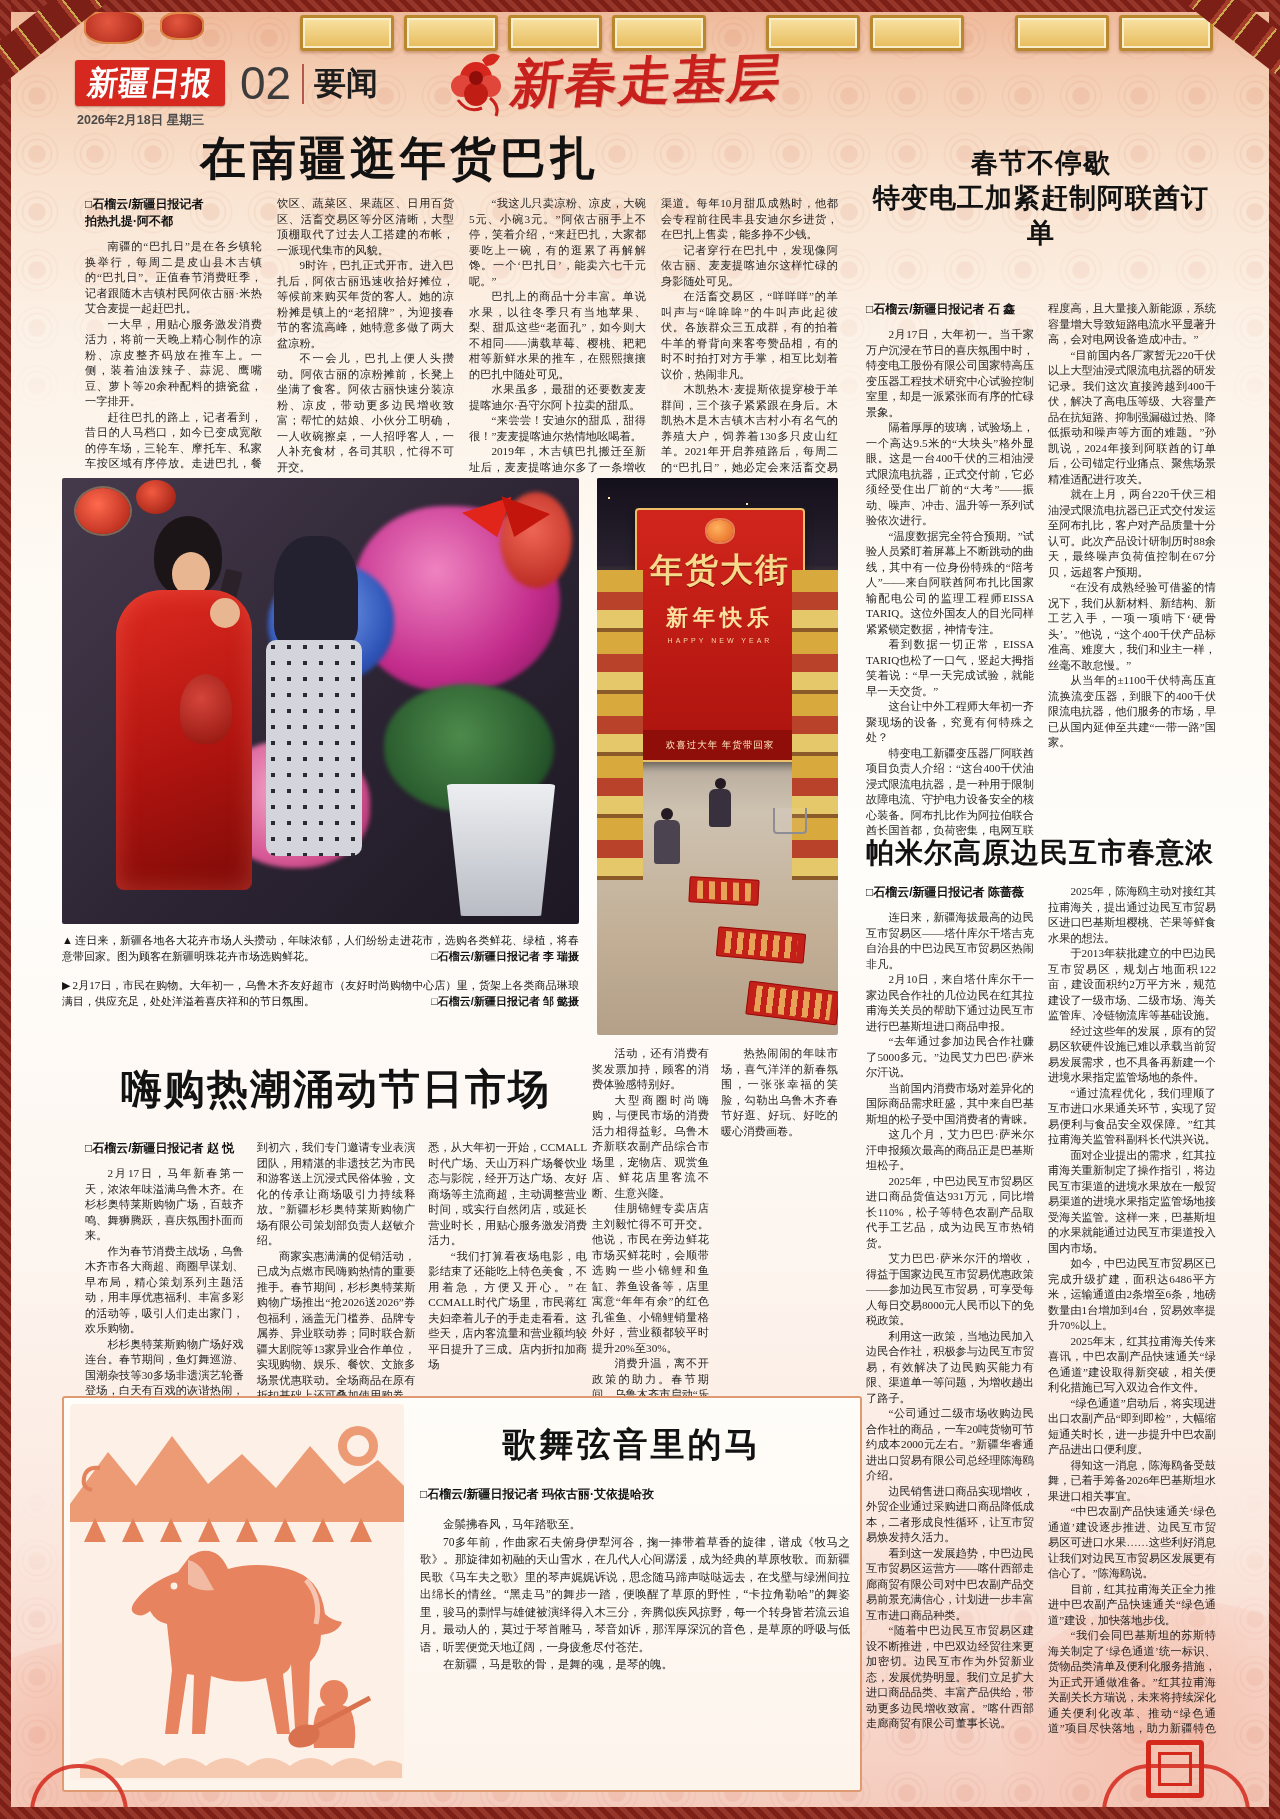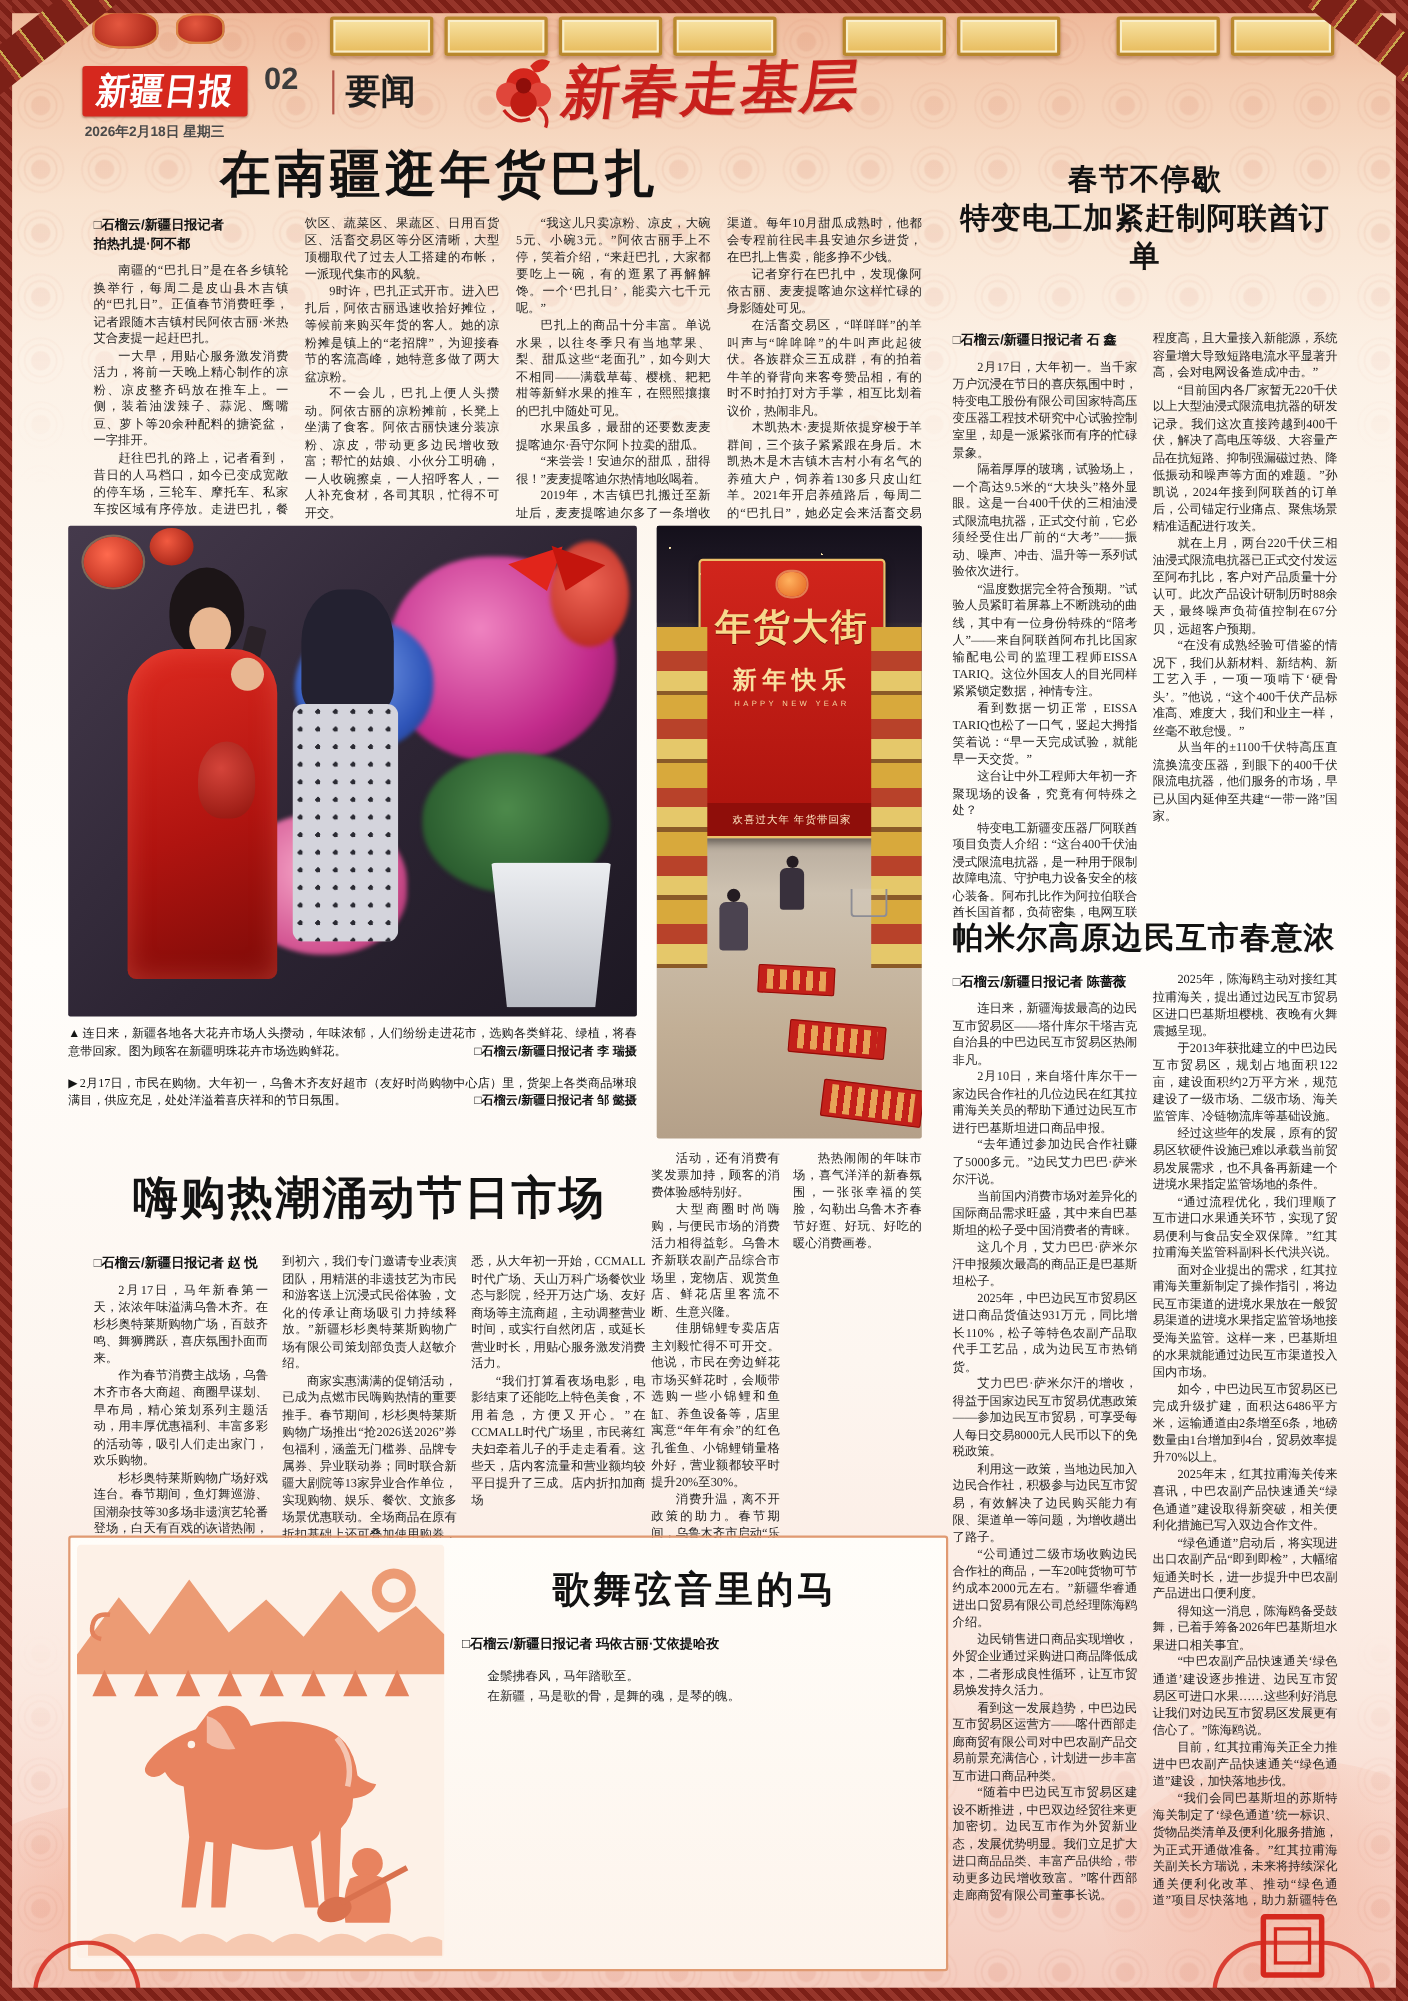--- a/index.html
+++ b/index.html
@@ -35,21 +35,21 @@
   
   #corner-seal{right:76px;top:1740px;width:48px;height:48px;border:5px solid #d5281d;border-radius:4px;z-index:20;}
   #corner-seal::after{content:"";position:absolute;inset:7px;border:3px solid #d5281d;}
   .cloud-scroll{position:absolute;z-index:20;width:90px;height:44px;border:4px solid #d5281d;border-bottom:none;
     border-radius:60px 60px 0 0;opacity:.85;}
   
   #masthead-logo{left:75px;top:60px;width:150px;height:46px;background:#d6281e;border-radius:3px;z-index:5;
     display:flex;align-items:center;justify-content:center;box-shadow:0 1px 2px rgba(100,30,10,.4);}
   #masthead-logo span{color:#fff;font-weight:900;font-size:30px;letter-spacing:1px;transform:skewX(-7deg) scaleY(1.08);
     font-family:"Liberation Serif","DejaVu Serif",serif;}
-  #page-no{left:240px;top:56px;font-family:"Liberation Sans","DejaVu Sans",sans-serif;font-size:28px;font-weight:700;color:#3c3c3c;z-index:5;}
+  #page-no{left:240px;top:56px;font-family:"Liberation Sans","DejaVu Sans",sans-serif;font-size:46px;font-weight:400;color:#3c3c3c;z-index:5;}
   #mast-divider{left:302px;top:64px;width:2px;height:40px;background:#b5574a;z-index:5;}
   #section-name{left:314px;top:62px;font-family:"Liberation Sans","DejaVu Sans",sans-serif;font-size:32px;font-weight:700;color:#1d1d1d;z-index:5;}
   #mast-date{left:77px;top:112px;font-family:"Liberation Sans","DejaVu Sans",sans-serif;font-size:12.5px;font-weight:700;color:#4a4a4a;z-index:5;}
   #banner-flower{left:438px;top:48px;z-index:5;}
   #banner-text{left:512px;top:46px;width:320px;font-size:52px;font-weight:900;color:#c8201c;z-index:5;
     font-family:"Liberation Serif","DejaVu Serif",serif;letter-spacing:2px;white-space:nowrap;
     transform:skewX(-9deg) rotate(-1.5deg);text-shadow:1px 1px 0 rgba(150,20,10,.25);}
   
   .headline{font-family:"Liberation Sans","DejaVu Sans",sans-serif;font-weight:900;color:#121212;text-align:center;z-index:5;}
   #main-headline{left:85px;top:128px;width:630px;font-size:46px;letter-spacing:4px;}
@@ -263,21 +263,21 @@
       <p class="para">“去年通过参加边民合作社赚了5000多元。”边民艾力巴巴·萨米尔汗说。</p>
       <p class="para">当前国内消费市场对差异化的国际商品需求旺盛，其中来自巴基斯坦的松子受中国消费者的青睐。</p>
       <p class="para">这几个月，艾力巴巴·萨米尔汗申报频次最高的商品正是巴基斯坦松子。</p>
       <p class="para">2025年，中巴边民互市贸易区进口商品货值达931万元，同比增长110%，松子等特色农副产品取代手工艺品，成为边民互市热销货。</p>
       <p class="para">艾力巴巴·萨米尔汗的增收，得益于国家边民互市贸易优惠政策——参加边民互市贸易，可享受每人每日交易8000元人民币以下的免税政策。</p>
       <p class="para">利用这一政策，当地边民加入边民合作社，积极参与边民互市贸易，有效解决了边民购买能力有限、渠道单一等问题，为增收趟出了路子。</p>
       <p class="para">“公司通过二级市场收购边民合作社的商品，一车20吨货物可节约成本2000元左右。”新疆华睿通进出口贸易有限公司总经理陈海鸥介绍。</p>
       <p class="para">边民销售进口商品实现增收，外贸企业通过采购进口商品降低成本，二者形成良性循环，让互市贸易焕发持久活力。</p>
       <p class="para">看到这一发展趋势，中巴边民互市贸易区运营方——喀什西部走廊商贸有限公司对中巴农副产品交易前景充满信心，计划进一步丰富互市进口商品种类。</p>
       <p class="para">“随着中巴边民互市贸易区建设不断推进，中巴双边经贸往来更加密切。边民互市作为外贸新业态，发展优势明显。我们立足扩大进口商品品类、丰富产品供给，带动更多边民增收致富。”喀什西部走廊商贸有限公司董事长说。</p>
-      <p class="para">2025年，陈海鸥主动对接红其拉甫海关，提出通过边民互市贸易区进口巴基斯坦樱桃、夜晚有火舞震撼呈现。</p>
+      <p class="para">2025年，陈海鸥主动对接红其拉甫海关，提出通过边民互市贸易区进口巴基斯坦樱桃、芒果等鲜食水果的想法。</p>
       <p class="para">于2013年获批建立的中巴边民互市贸易区，规划占地面积122亩，建设面积约2万平方米，规范建设了一级市场、二级市场、海关监管库、冷链物流库等基础设施。</p>
       <p class="para">经过这些年的发展，原有的贸易区软硬件设施已难以承载当前贸易发展需求，也不具备再新建一个进境水果指定监管场地的条件。</p>
       <p class="para">“通过流程优化，我们理顺了互市进口水果通关环节，实现了贸易便利与食品安全双保障。”红其拉甫海关监管科副科长代洪兴说。</p>
       <p class="para">面对企业提出的需求，红其拉甫海关重新制定了操作指引，将边民互市渠道的进境水果放在一般贸易渠道的进境水果指定监管场地接受海关监管。这样一来，巴基斯坦的水果就能通过边民互市渠道投入国内市场。</p>
       <p class="para">如今，中巴边民互市贸易区已完成升级扩建，面积达6486平方米，运输通道由2条增至6条，地磅数量由1台增加到4台，贸易效率提升70%以上。</p>
       <p class="para">2025年末，红其拉甫海关传来喜讯，中巴农副产品快速通关“绿色通道”建设取得新突破，相关便利化措施已写入双边合作文件。</p>
       <p class="para">“绿色通道”启动后，将实现进出口农副产品“即到即检”，大幅缩短通关时长，进一步提升中巴农副产品进出口便利度。</p>
       <p class="para">得知这一消息，陈海鸥备受鼓舞，已着手筹备2026年巴基斯坦水果进口相关事宜。</p>
       <p class="para">“中巴农副产品快速通关‘绿色通道’建设逐步推进、边民互市贸易区可进口水果……这些利好消息让我们对边民互市贸易区发展更有信心了。”陈海鸥说。</p>
       <p class="para">目前，红其拉甫海关正全力推进中巴农副产品快速通关“绿色通道”建设，加快落地步伐。</p>
@@ -320,17 +320,18 @@
         <path d="M248 304 q16 -8 32 0 q8 18 4 40 h-40 q-4 -22 4 -40 z" fill="#e8835f"></path>
         <ellipse cx="234" cy="332" rx="16" ry="11" fill="#d9714e" transform="rotate(-18 234 332)"></ellipse>
         <path d="M240 326 L300 294" stroke="#d9714e" stroke-width="5"></path>
         <path d="M10 362 q20 -16 42 0 q20 -16 42 0 q20 -16 42 0 q20 -16 42 0 q20 -16 42 0 q20 -16 42 0 q20 -16 42 0 q14 -10 28 -2 l0 14 l-322 0 z" fill="#f3b493" opacity=".65"></path>
       </svg>
     </div>
     <div class="headline" id="horse-headline">歌舞弦音里的马</div>
     <div class="byline" id="horse-byline">□石榴云/新疆日报记者 玛依古丽·艾依提哈孜</div>
     <div id="horse-text">
         <p class="para">金鬃拂春风，马年踏歌至。</p>
+        <p class="para">70多年前，作曲家石夫俯身伊犁河谷，掬一捧带着草香的旋律，谱成《牧马之歌》。那旋律如初融的天山雪水，在几代人心间潺湲，成为经典的草原牧歌。而新疆民歌《马车夫之歌》里的琴声娓娓诉说，思念随马蹄声哒哒远去，在戈壁与绿洲间拉出绵长的情丝。“黑走马”的舞步一踏，便唤醒了草原的野性，“卡拉角勒哈”的舞姿里，骏马的剽悍与雄健被演绎得入木三分，奔腾似疾风掠野，每一个转身皆若流云追月。最动人的，莫过于琴首雕马，琴音如诉，那浑厚深沉的音色，是草原的呼吸与低语，听罢便觉天地辽阔，一身疲惫尽付苍茫。</p>
         <p class="para">在新疆，马是歌的骨，是舞的魂，是琴的魄。</p>
       </div>
   </div>
 
 </div>
 
 </body></html>

